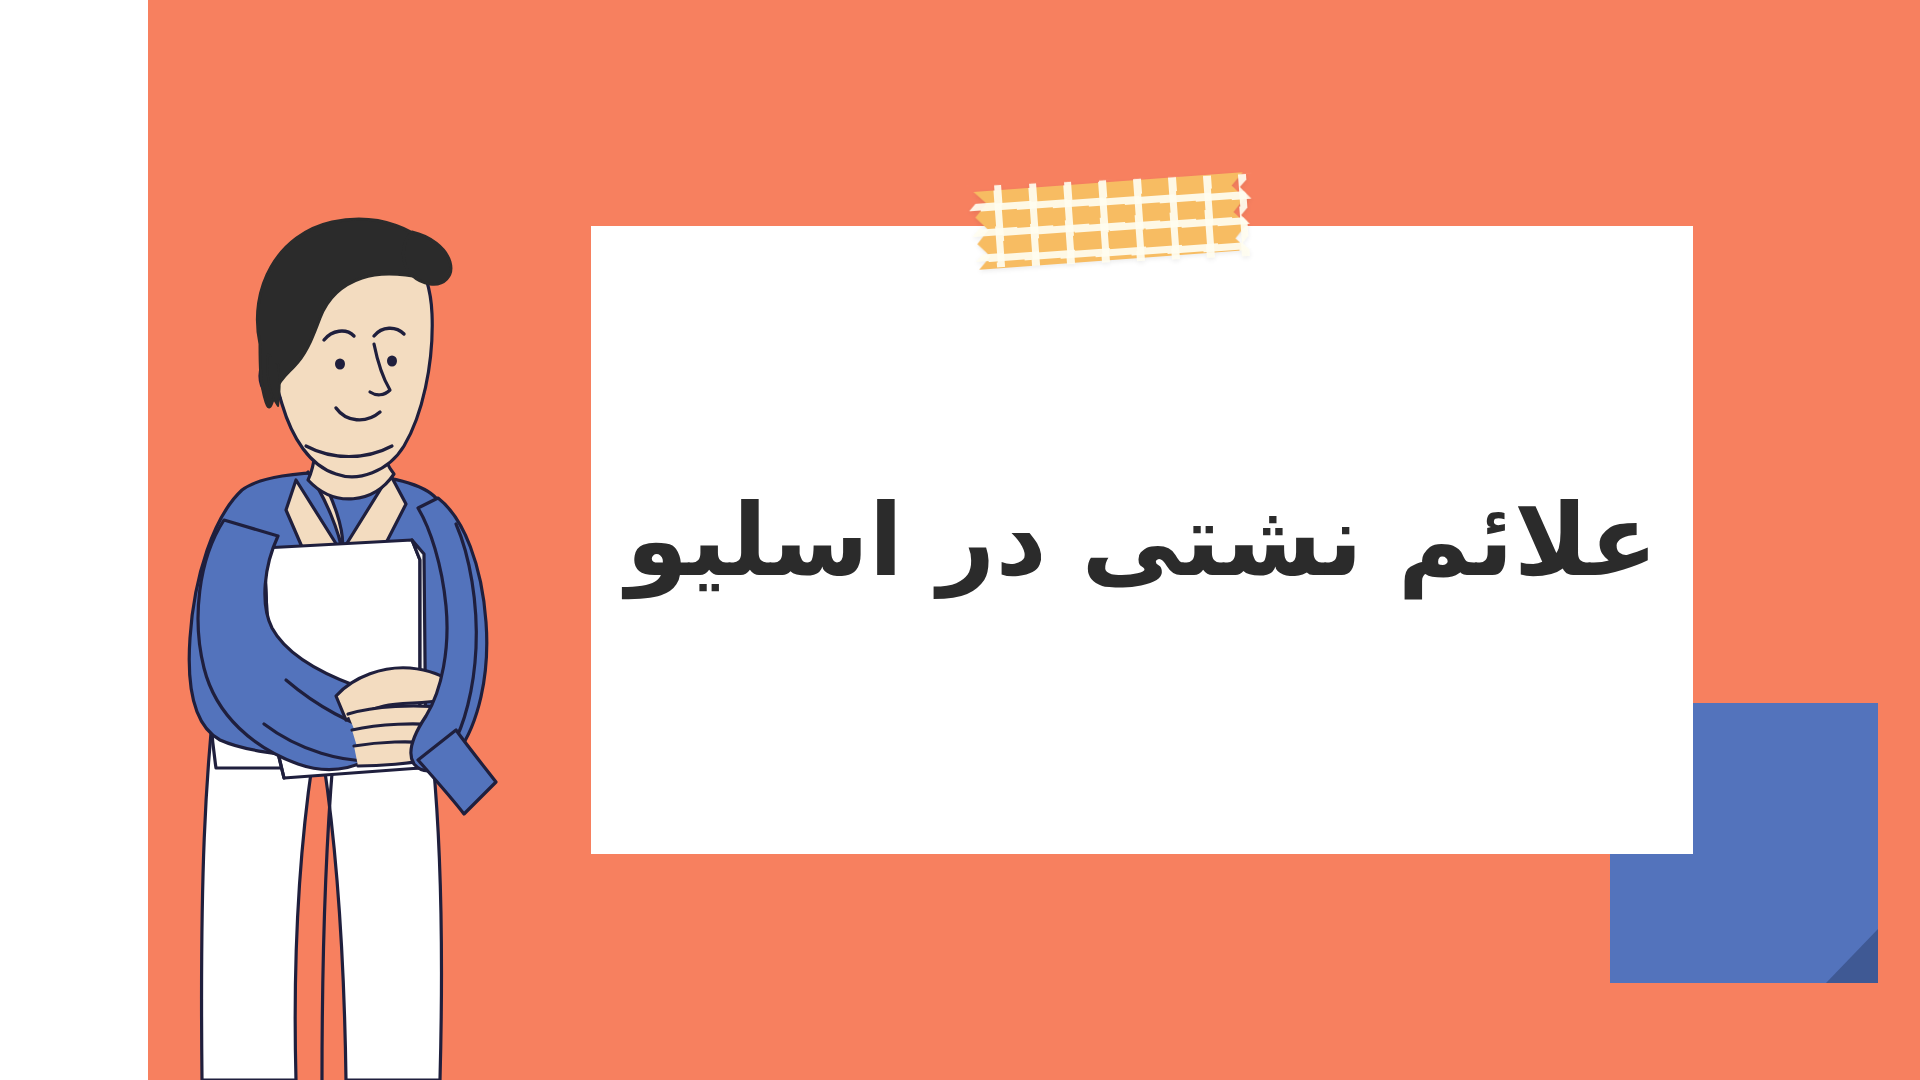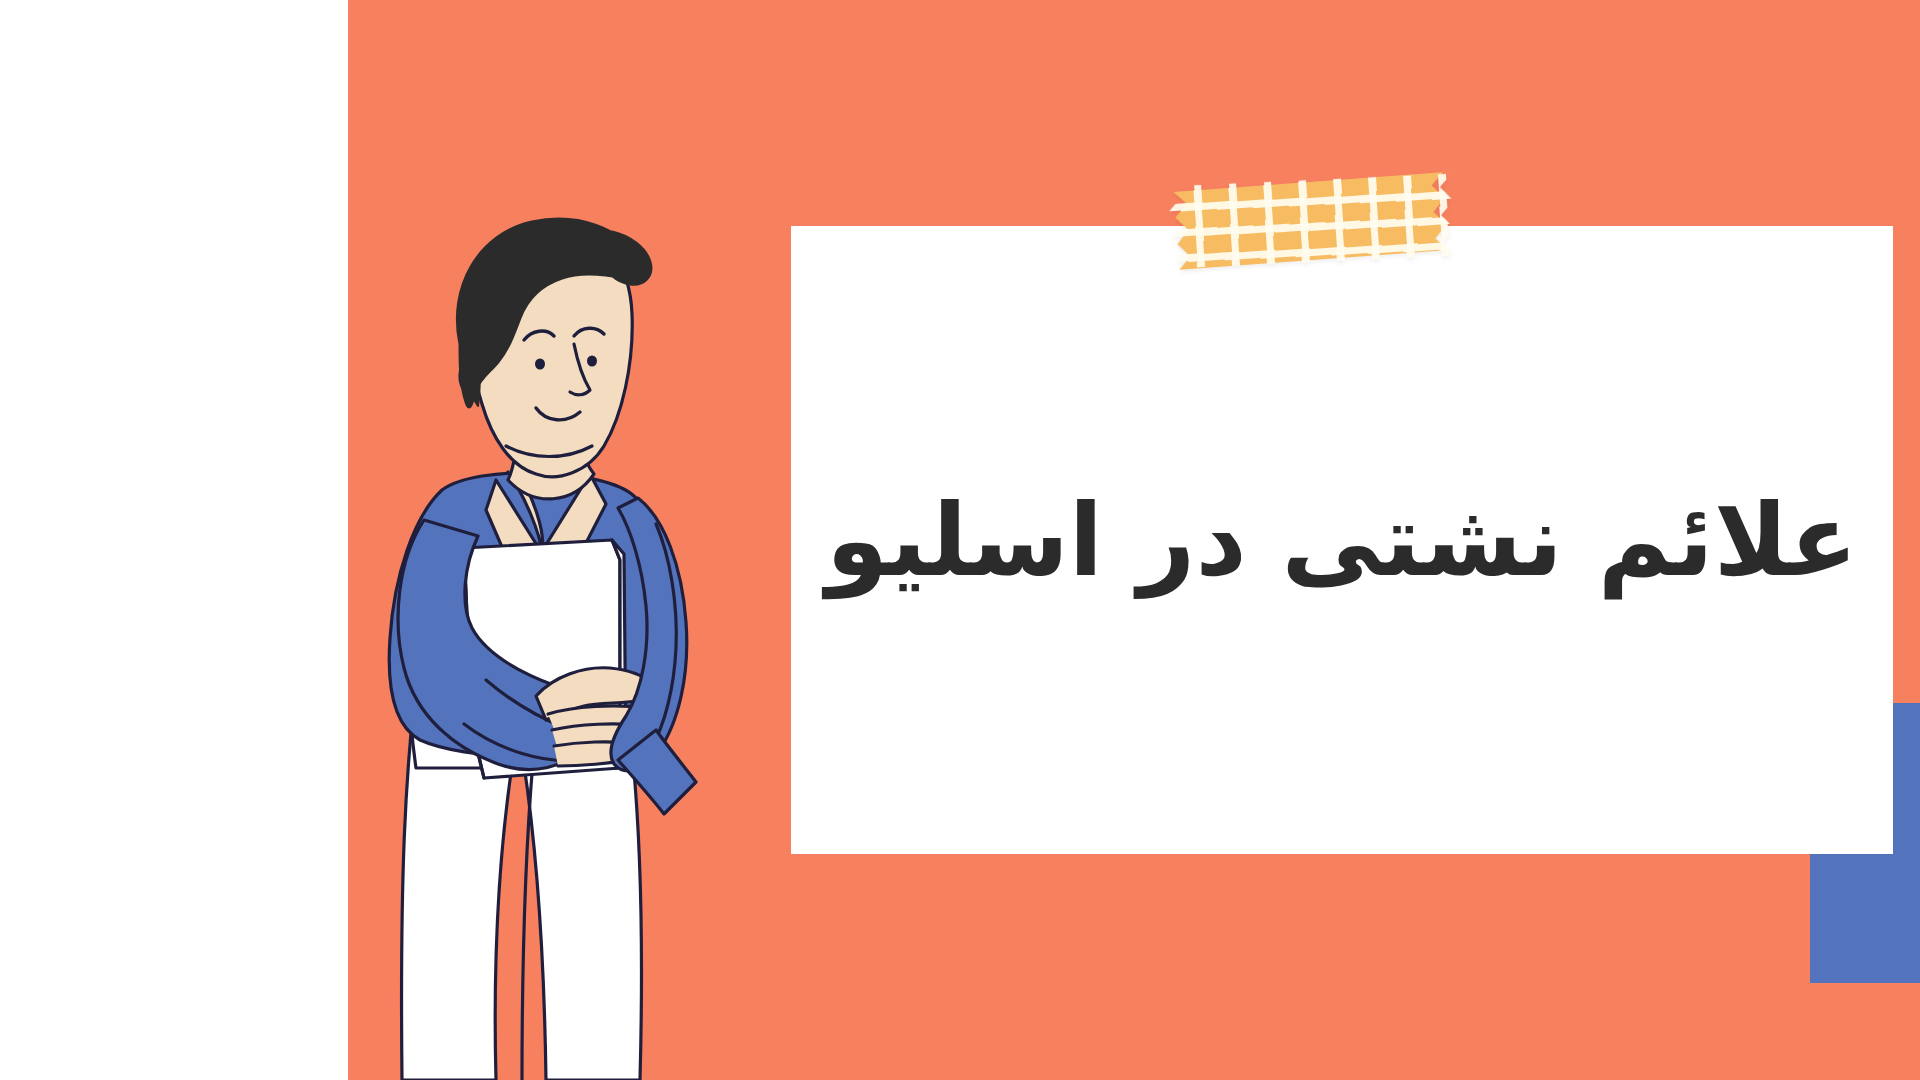--- a/index.html
+++ b/index.html
@@ -5,21 +5,21 @@
 <style>
   html,body{margin:0;padding:0;}
   body{
     width:1920px;height:1080px;overflow:hidden;
     font-family:"DejaVu Sans","Liberation Sans",sans-serif;
   }
 
   
   #slide{
     position:relative;
-    width:1572px;height:1080px;
+    width:1772px;height:1080px;
     background:#F7805F;
     overflow:hidden;
   }
 
   
   #blue-square{
     position:absolute;
     left:1462px;top:703px;
     width:268px;height:280px;
     z-index:2;

